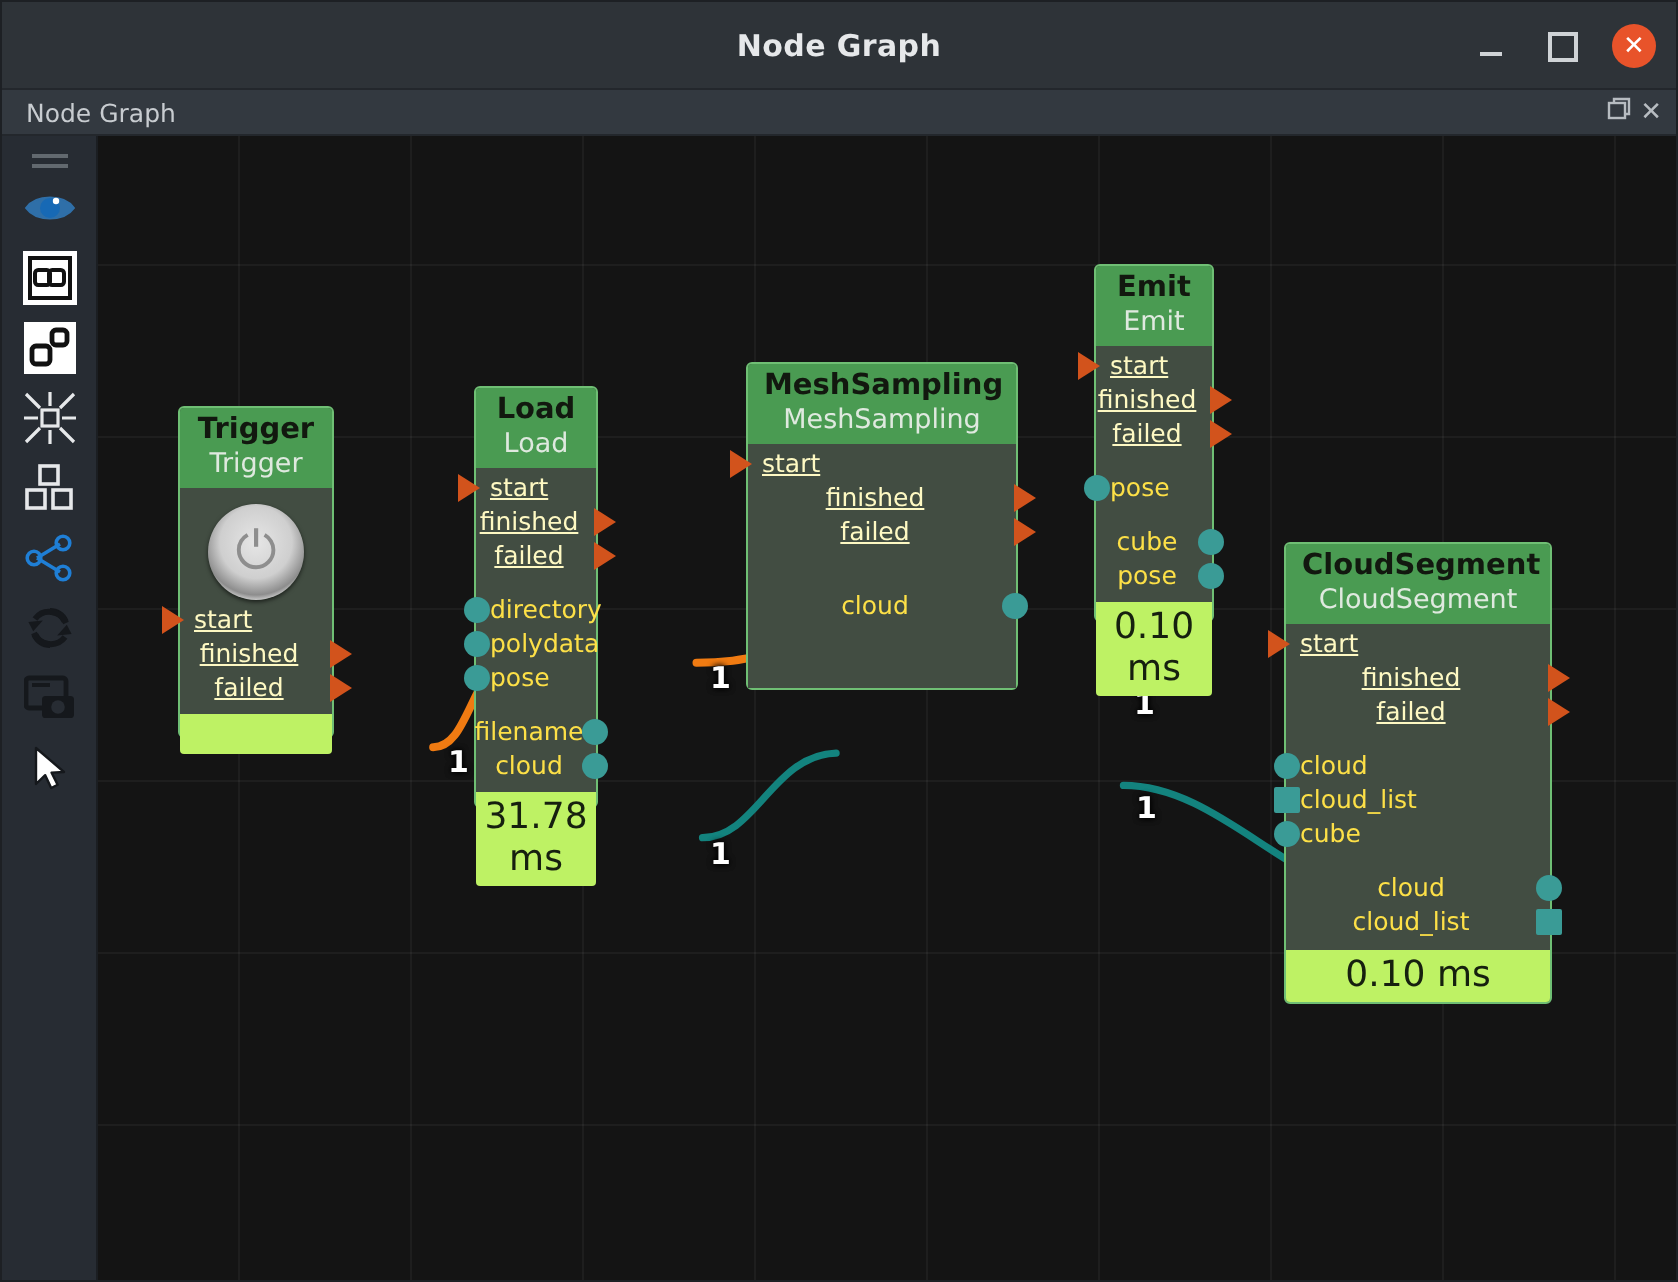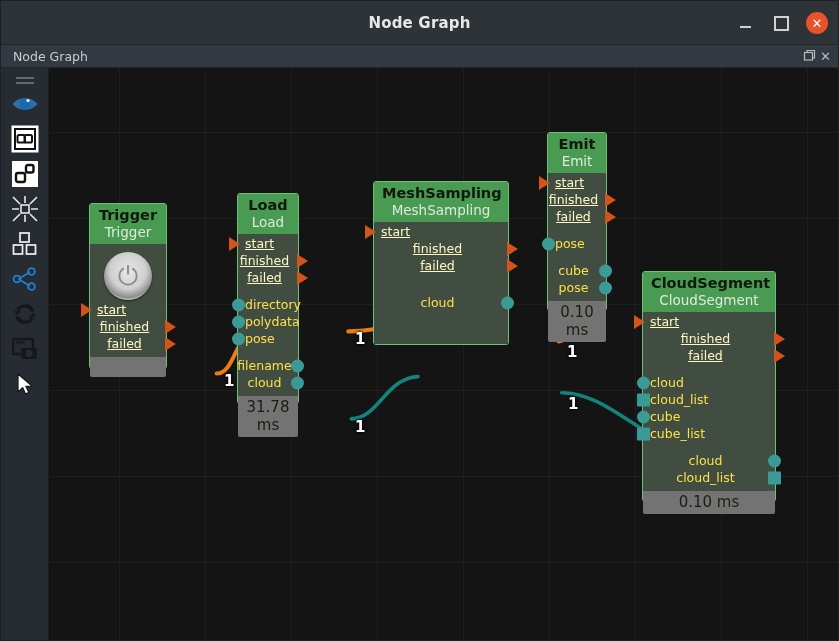--- a/index.html
+++ b/index.html
@@ -92,22 +92,22 @@
   .node-header {
     background: #4a9b52;
     padding: 3px 8px 4px;
     text-align: center;
     border-radius: 2px 2px 0 0;
   }
   .node-title { color: #12180f; font-size: 14.5px; font-weight: bold; line-height: 1.15; }
   .node-subtitle { color: #dfe9df; font-size: 13.5px; line-height: 1.2; }
   .node-body { flex: 1; position: relative; background: #424d42; padding: 2px 0 4px; }
   .node-footer {
-    background: #737373; color: #16200f;
-    font-size: 15px; text-align: center; padding: 2px 4px 3px;
+    background: #bef264; color: #16200f;
+    font-size: 18px; text-align: center; padding: 2px 4px 3px;
     border-radius: 0 0 2px 2px;
   }
   
   .widget-power {
     margin: 6px auto 2px; width: 48px; height: 48px; border-radius: 50%;
     background: radial-gradient(circle at 50% 40%, #e6e6e6 0%, #cfcfcf 48%, #8d8d8d 70%, #f2f2f2 82%, #5c5c5c 100%);
     display: flex; align-items: center; justify-content: center;
     box-shadow: 0 1px 2px rgba(0,0,0,.6);
   }
   .widget-power .glyph { color: #8e8e8e; font-size: 26px; line-height: 1; font-weight: 300; }
@@ -454,24 +454,20 @@
                 <span class="pin left pin-data"></span>
               </div>
               <div class="port-row in">
                 <span class="port-label lbl-data">cloud_list</span>
                 <span class="pin left pin-list"></span>
               </div>
               <div class="port-row in">
                 <span class="port-label lbl-data">cube</span>
                 <span class="pin left pin-data"></span>
               </div>
-              <div class="port-row in">
-                <span class="port-label lbl-data">cube_list</span>
-                <span class="pin left pin-list"></span>
-              </div>
               <div class="gap"></div>
               <div class="port-row out">
                 <span class="port-label lbl-data">cloud</span>
                 <span class="pin right pin-data"></span>
               </div>
               <div class="port-row out">
                 <span class="port-label lbl-data">cloud_list</span>
                 <span class="pin right pin-list"></span>
               </div>
             </div>

